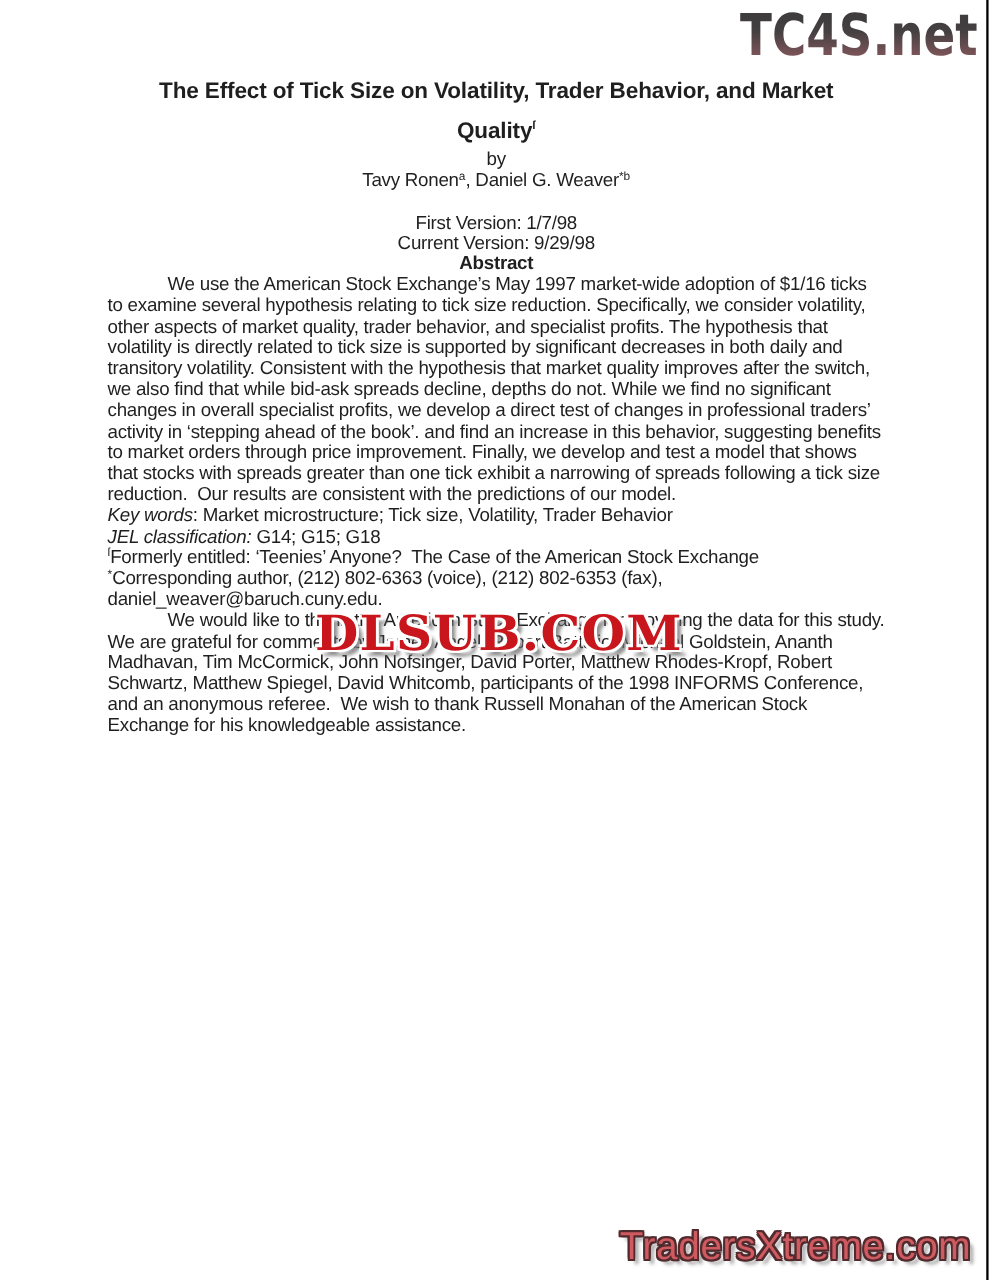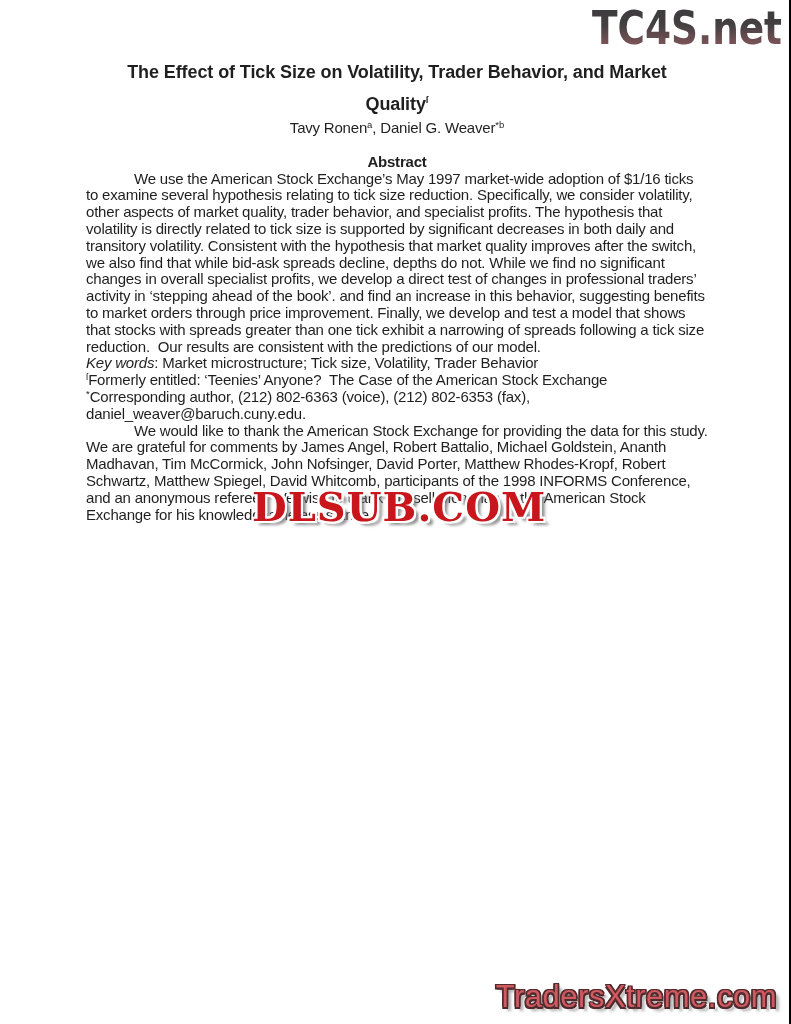--- a/index.html
+++ b/index.html
@@ -96,34 +96,40 @@
       </defs>
       <text x="197" y="44" text-anchor="end" font-family="DejaVu Sans, Liberation Sans, sans-serif" font-size="46" font-weight="bold" textLength="190" lengthAdjust="spacingAndGlyphs" fill="url(#tc4sgrad)">TC4S.net</text>
     </svg>
   </div>
 
   <div class="content">
 
     <div class="header">
       <h1 class="title"><span>The Effect of Tick Size on Volatility, Trader Behavior, and Market</span><br><span>Quality</span><sup class="fsym">ſ</sup></h1>
 
+      <p class="by">by</p>
 
       <p class="authors"><span>Tavy Ronen</span><sup class="small">a</sup><span>, </span><span>Daniel G. Weaver</span><sup class="small">*b</sup></p>
 
       <div class="affiliations">
       </div>
 
+      <div class="versions">
+        <p>First Version: 1/7/98</p>
+        <p>Current Version: 9/29/98</p>
+      </div>
 
       <p class="abstract-heading">Abstract</p>
     </div>
 
     <p class="abstract-text">We use the American Stock Exchange’s May 1997 market-wide adoption of $1/16 ticks to examine several hypothesis relating to tick size reduction. Specifically, we consider volatility, other aspects of market quality, trader behavior, and specialist profits. The hypothesis that volatility is directly related to tick size is supported by significant decreases in both daily and transitory volatility. Consistent with the hypothesis that market quality improves after the switch, we also find that while bid-ask spreads decline, depths do not. While we find no significant changes in overall specialist profits, we develop a direct test of changes in professional traders’ activity in ‘stepping ahead of the book’. and find an increase in this behavior, suggesting benefits to market orders through price improvement. Finally, we develop and test a model that shows that stocks with spreads greater than one tick exhibit a narrowing of spreads following a tick size reduction.  Our results are consistent with the predictions of our model.</p>
 
     <p class="keywords"><span class="it">Key words</span><span>: Market microstructure; Tick size, Volatility, Trader Behavior</span></p>
 
+    <p class="jel"><span class="it">JEL classification:</span><span> G14; G15; G18</span></p>
 
     <p class="formerly"><sup class="small">ſ</sup><span>Formerly entitled: ‘Teenies’ Anyone?  The Case of the American Stock Exchange</span></p>
 
     <p class="corresponding"><sup class="small">*</sup><span>Corresponding author, (212) 802-6363 (voice), (212) 802-6353 (fax),</span><br><span>daniel_weaver@baruch.cuny.edu.</span></p>
 
     <p class="acknowledgments">We would like to thank the American Stock Exchange for providing the data for this study. We are grateful for comments by James Angel, Robert Battalio, Michael Goldstein, Ananth Madhavan, Tim McCormick, John Nofsinger, David Porter, Matthew Rhodes-Kropf, Robert Schwartz, Matthew Spiegel, David Whitcomb, participants of the 1998 INFORMS Conference, and an anonymous referee.  We wish to thank Russell Monahan of the American Stock Exchange for his knowledgeable assistance.</p>
 
   </div>
 
   <div class="wm-dlsub">DLSUB.COM</div>

